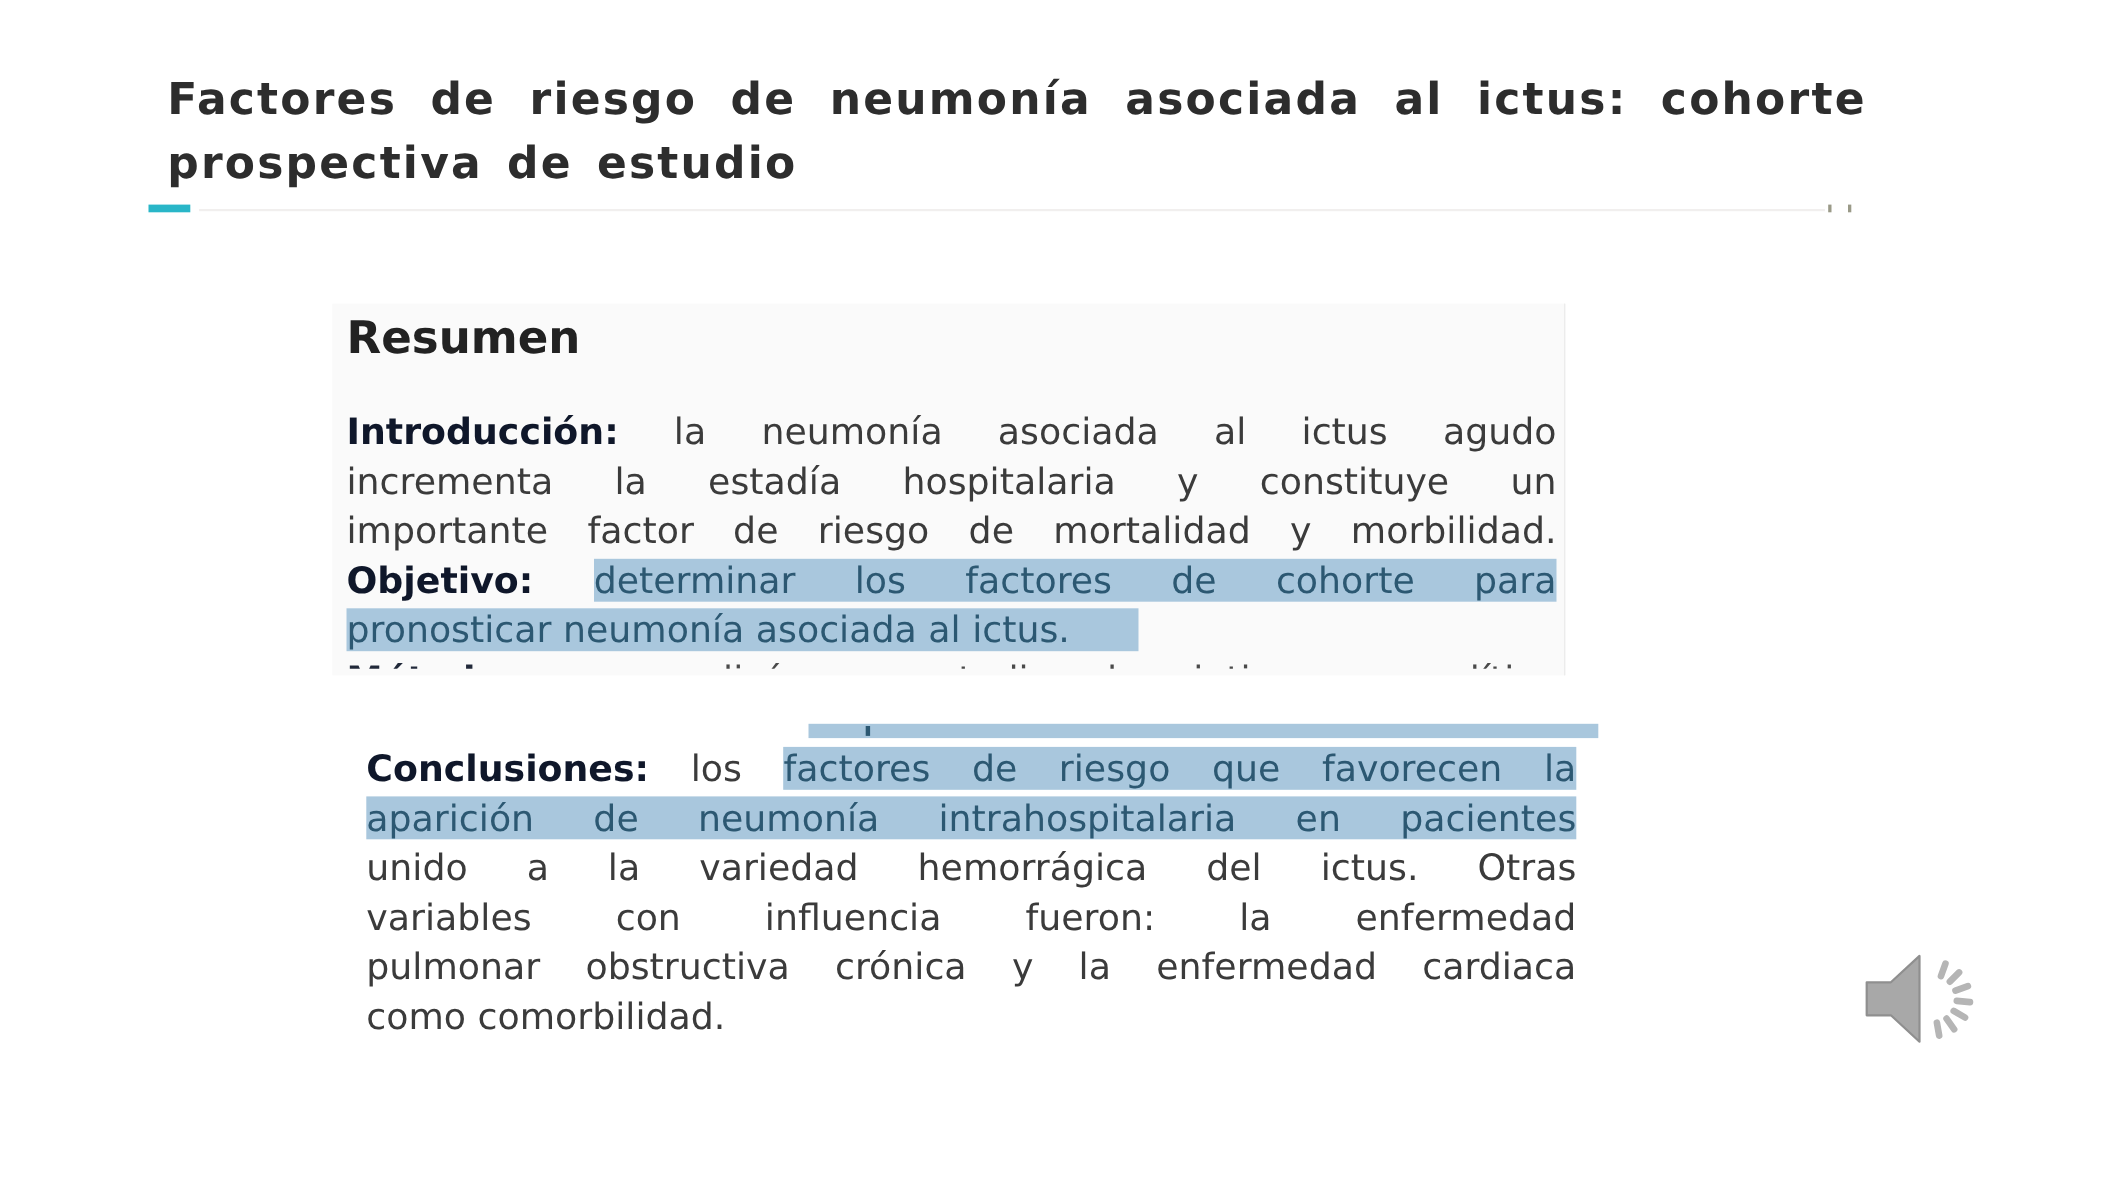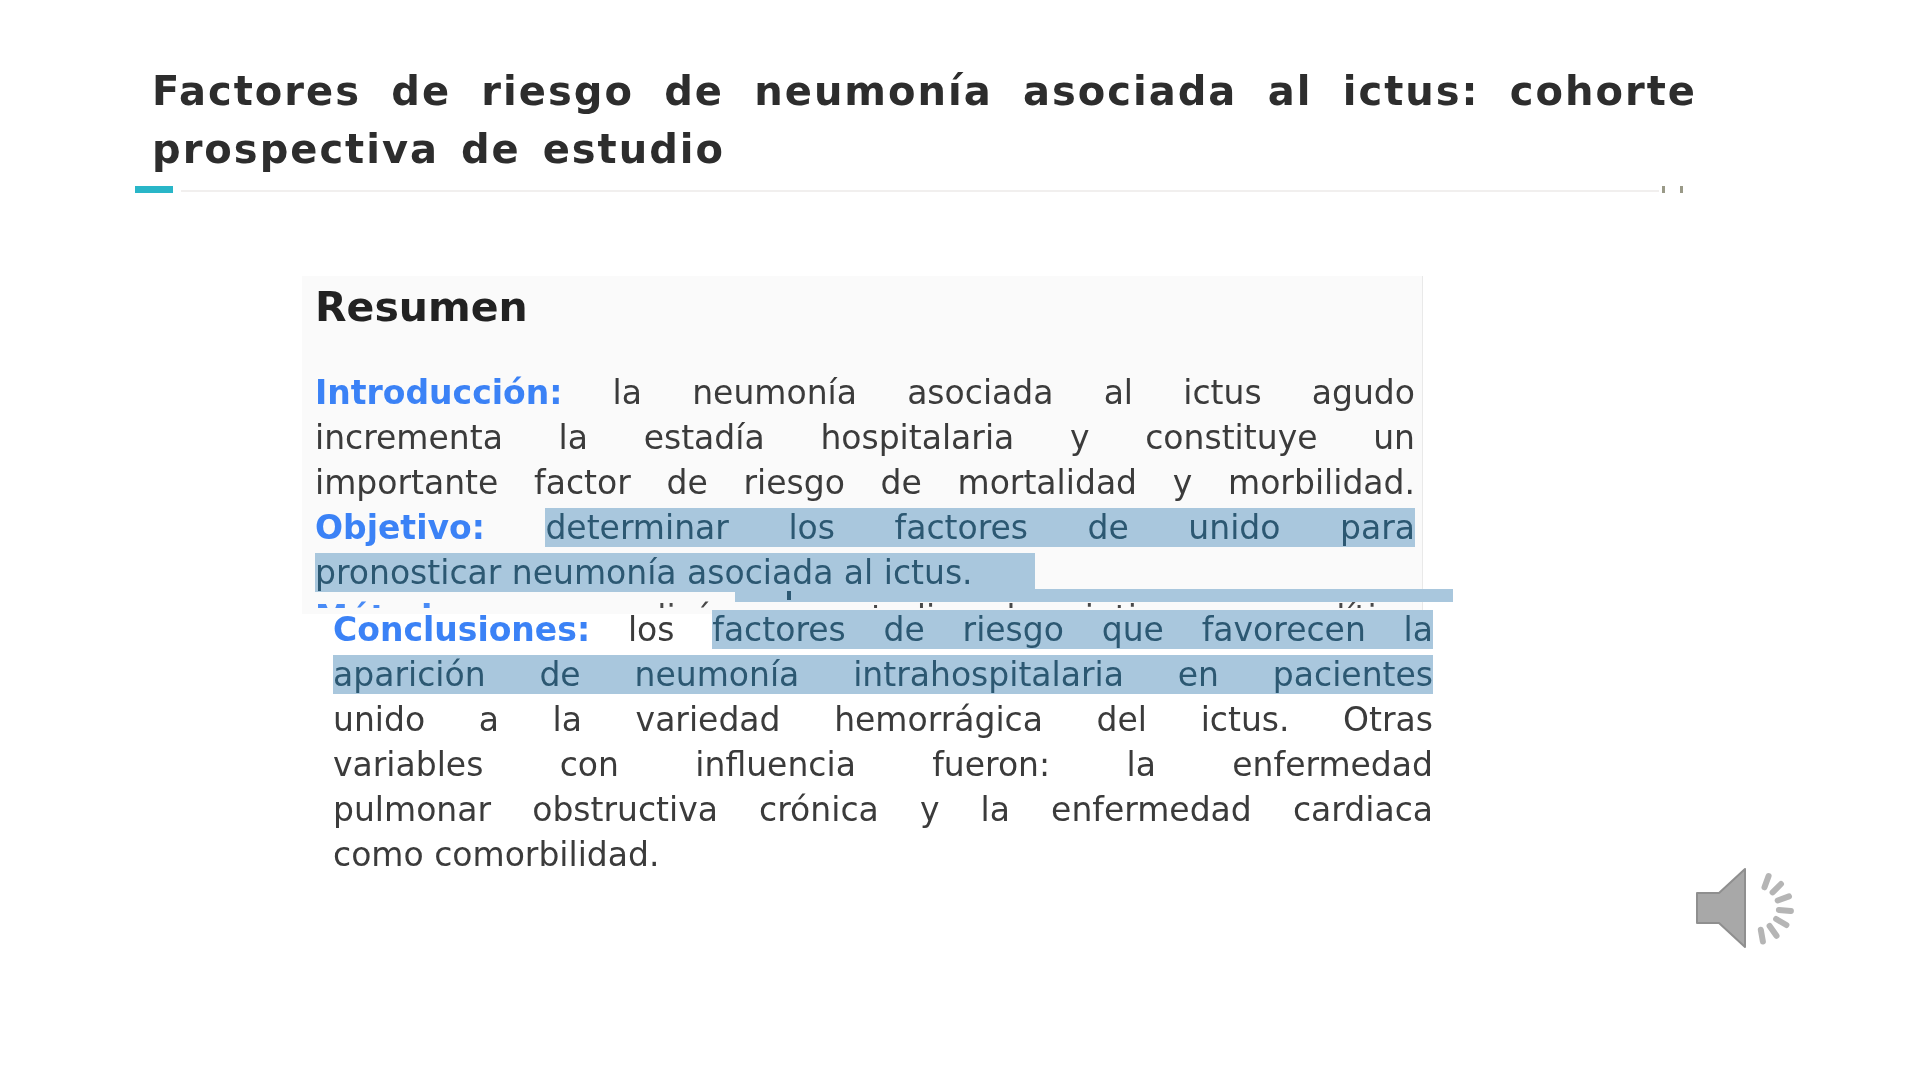--- a/index.html
+++ b/index.html
@@ -20,25 +20,25 @@
   .hairline{position:absolute;left:46px;top:4px;width:1478px;height:2px;background:#f1efee;}
   .tick{position:absolute;top:0;width:3px;height:7px;background:#9a9a88;}
   .tick.t1{left:1527px;}
   .tick.t2{left:1545px;}
   
   .frag1{
     position:absolute;left:302px;top:276px;width:1121px;height:338px;
     background:var(--frag_bg);border-right:1px solid var(--frag_edge);
     padding:8px 0 0 13px;box-sizing:border-box;overflow:hidden;
   }
-  .frag2{position:absolute;left:320px;top:589px;width:1140px;padding-left:13px;box-sizing:border-box;}
+  .frag2{position:absolute;left:320px;top:658px;width:1140px;padding-left:13px;box-sizing:border-box;}
   .heading{font-size:41px;line-height:46px;font-weight:bold;color:var(--heading_color);}
   .body-line{width:1100px;font-size:33px;line-height:45px;color:var(--body_color);}
   .body-line.first{margin-top:40px;}
-  .lbl{font-weight:bold;color:#3b82f6;}
+  .lbl{font-weight:bold;color:#0f172a;}
   .hl{background:var(--hl_bg);color:var(--hl_text);}
   .hl.pad{padding-right:62px;margin-top:32px;}
   .clip{height:13px;overflow:hidden;opacity:.92;}
   .strip{margin-left:402px;width:718px;height:13px;background:var(--hl_bg);position:relative;margin-bottom:5px;}
   .strip-notch{position:absolute;left:52px;top:2px;width:4px;height:9px;background:var(--hl_text);}
   
   .audio{position:absolute;left:1683px;top:853px;width:130px;height:110px;cursor:pointer;}
 </style>
 </head>
 <body>
@@ -57,21 +57,21 @@
     <div class="tick t2"></div>
   </div>
 
   <div class="frag1">
     <div class="heading">Resumen</div>
 
     <div class="body-line first jl"><span class="lbl">Introducción:</span><span> la neumonía asociada al ictus agudo</span></div>
     <div class="body-line jl">incrementa la estadía hospitalaria y constituye un</div>
     <div class="body-line jl">importante factor de riesgo de mortalidad y morbilidad.</div>
 
-    <div class="body-line jl"><span class="lbl">Objetivo: </span><span class="hl">determinar los factores de unido para</span></div>
+    <div class="body-line jl"><span class="lbl">Objetivo: </span><span class="hl">determinar los factores de cohorte para</span></div>
     <div class="body-line"><span class="hl pad">pronosticar neumonía asociada al ictus.</span></div>
 
     <div class="clip">
       <div class="body-line jl"><span class="lbl">Métodos:</span><span> se realizó un estudio descriptivo y analítico</span></div>
     </div>
   </div>
 
   <div class="frag2">
     <div class="strip">
       <span class="strip-notch"></span>

